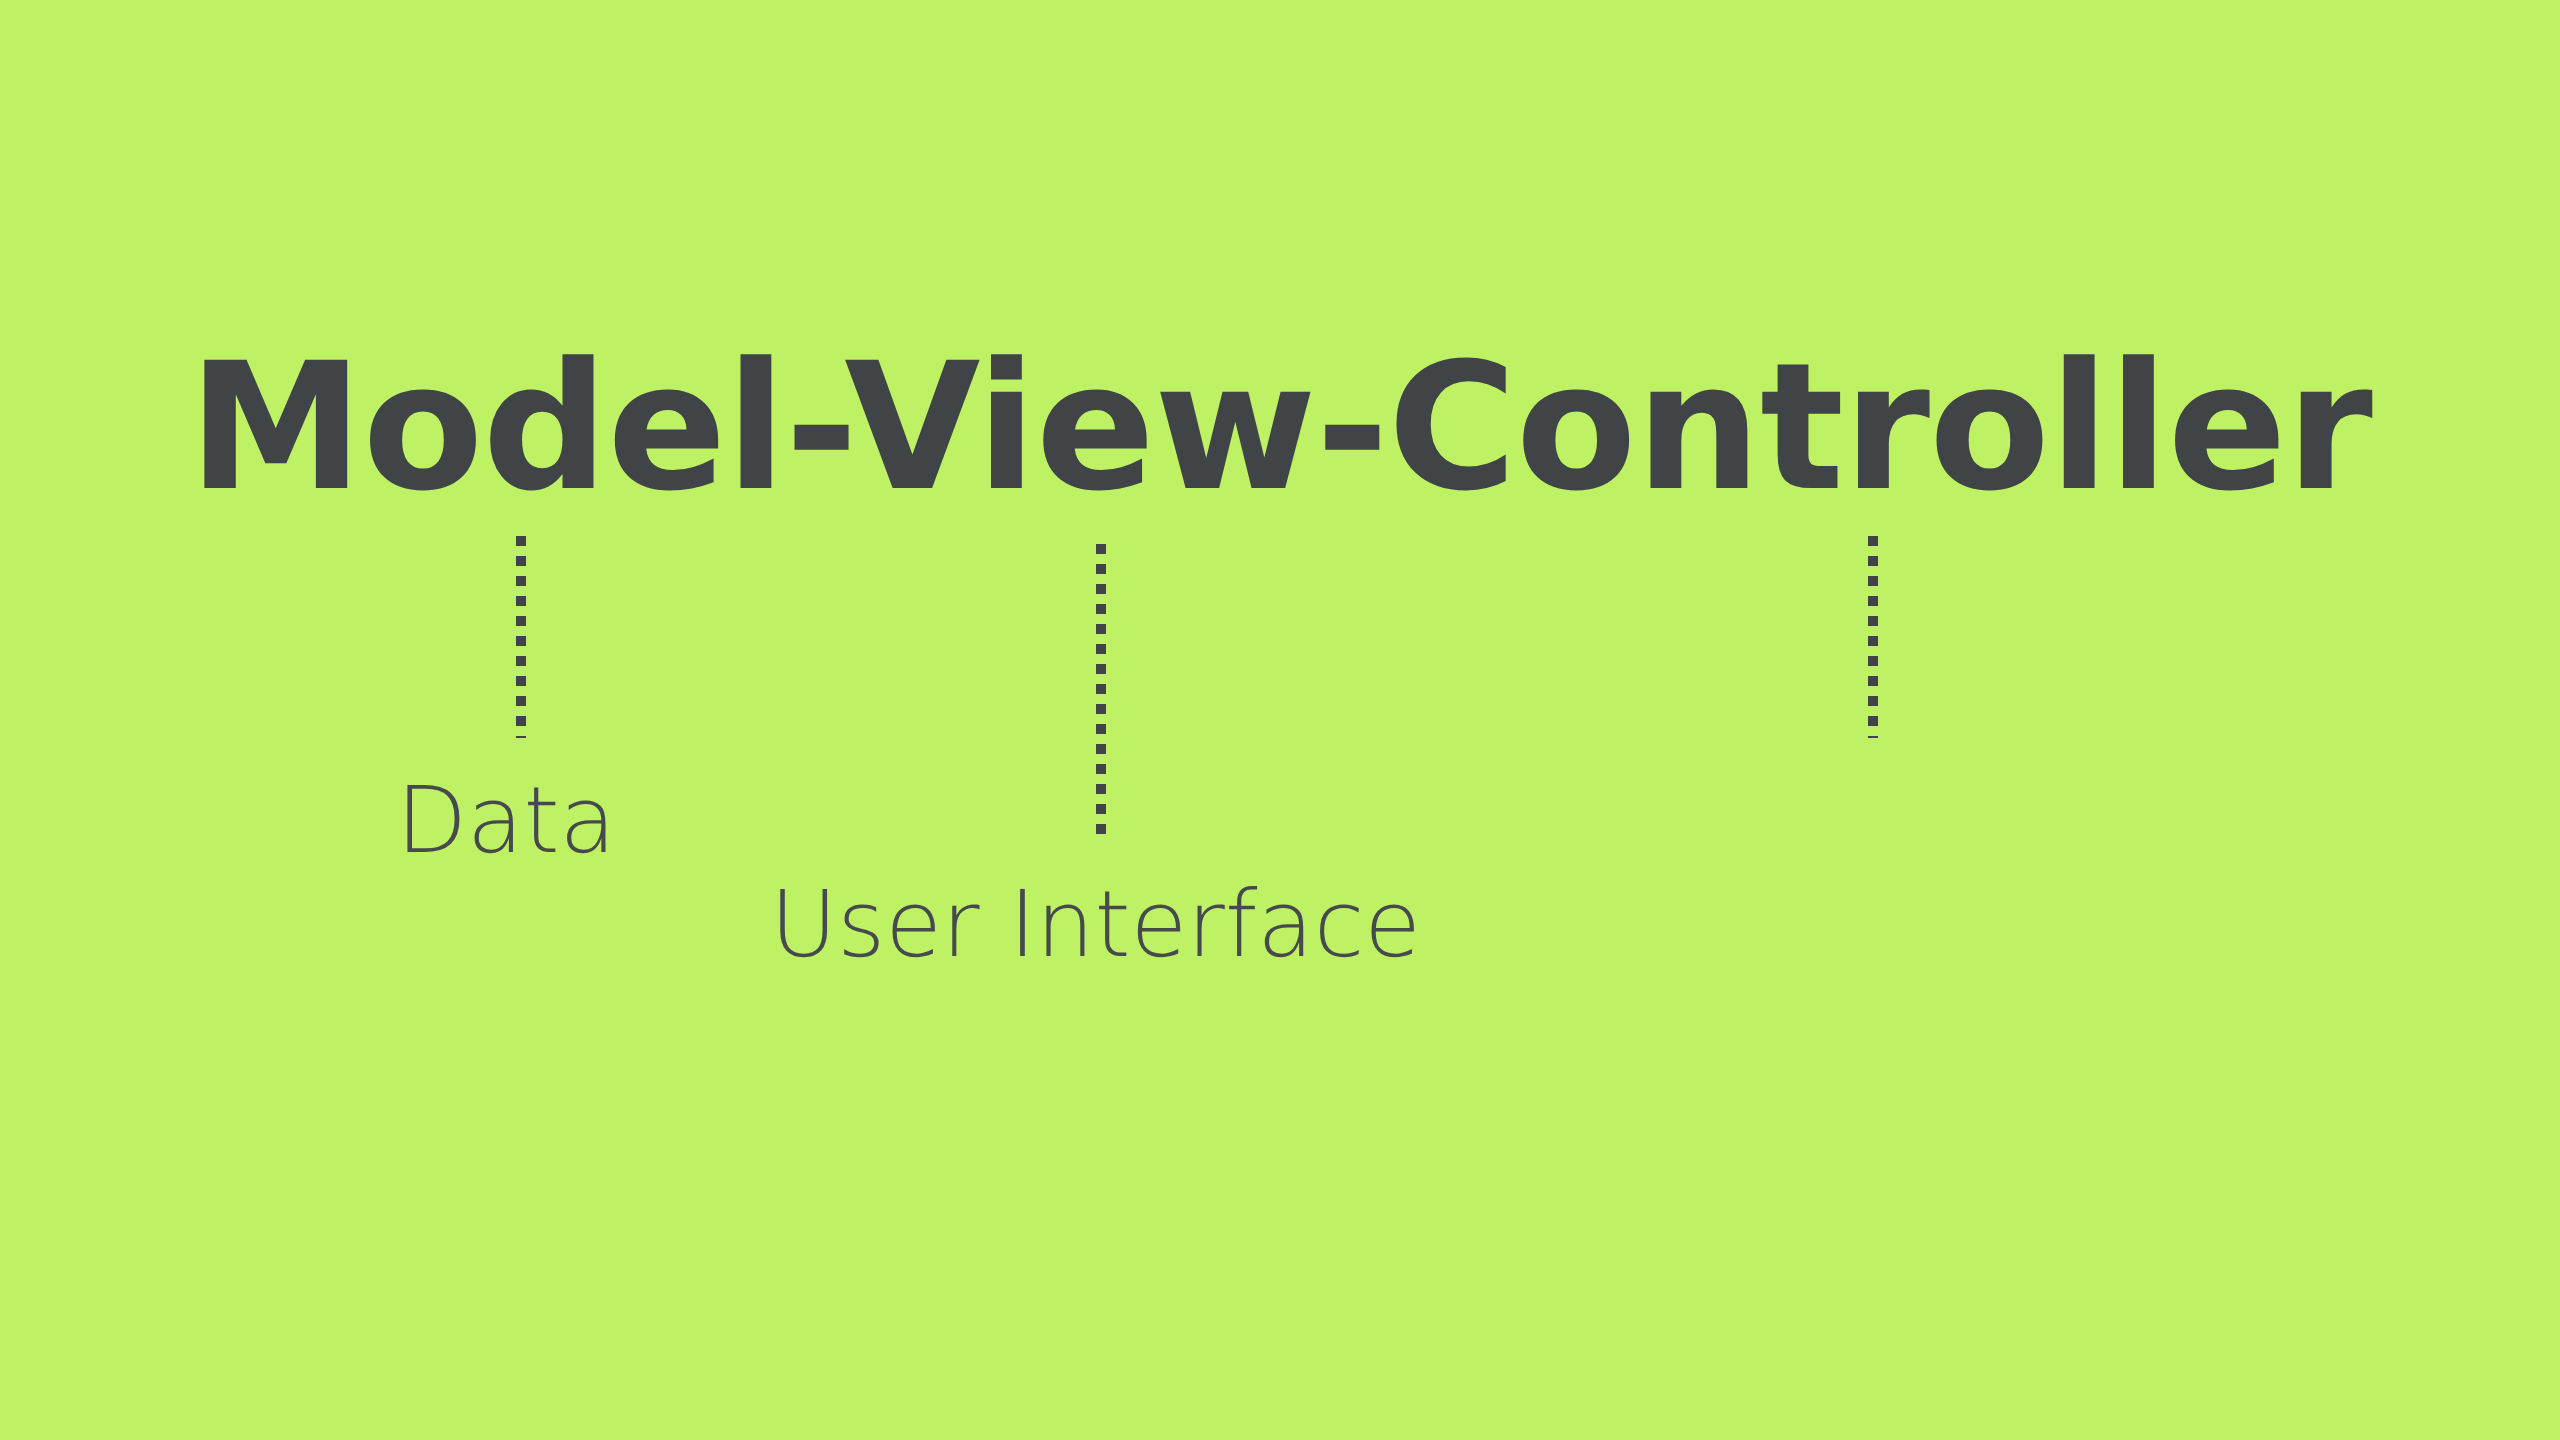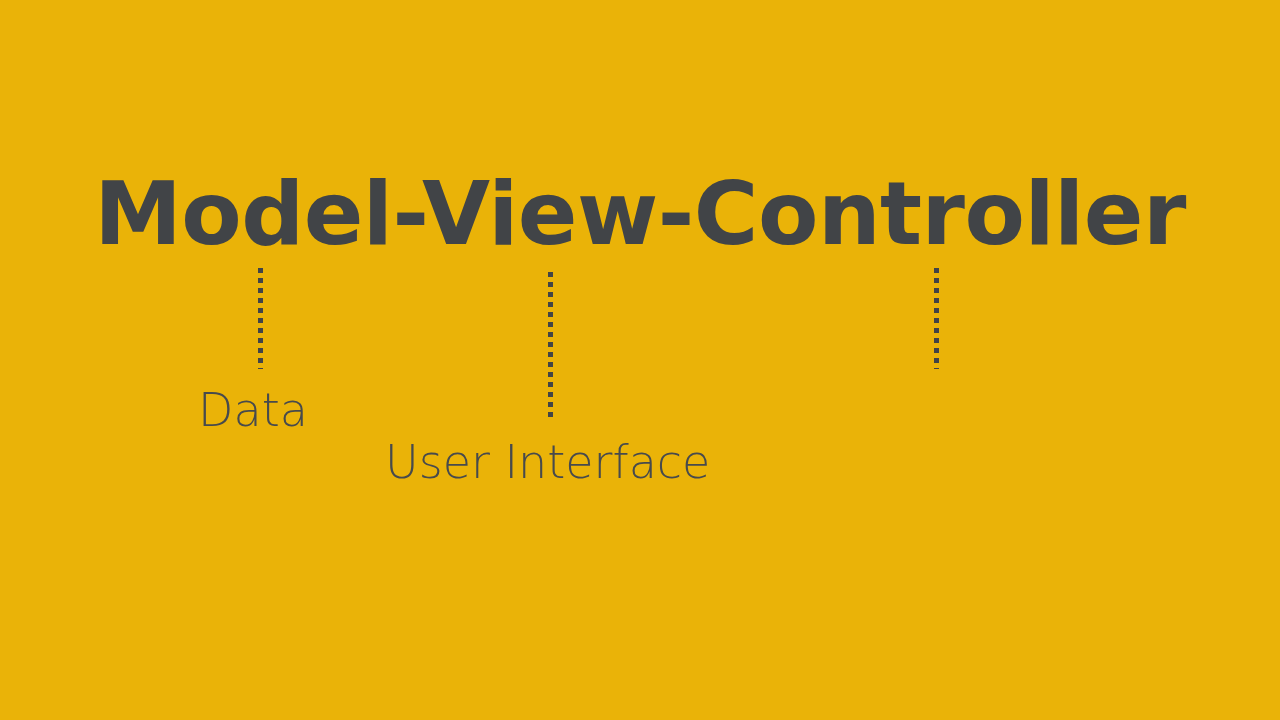--- a/index.html
+++ b/index.html
@@ -11,21 +11,21 @@
     width: 1280px;
     height: 720px;
     overflow: hidden;
     font-family: "DejaVu Sans", "Liberation Sans", sans-serif;
   }
 
   #slide {
     position: relative;
     width: 1280px;
     height: 720px;
-    background: #eab308;
+    background: #bef264;
   }
 
   
   #title {
     position: absolute;
     left: 0;
     top: 166px;
     width: 1280px;
     text-align: center;
     font-family: "DejaVu Sans", "Liberation Sans", sans-serif;

